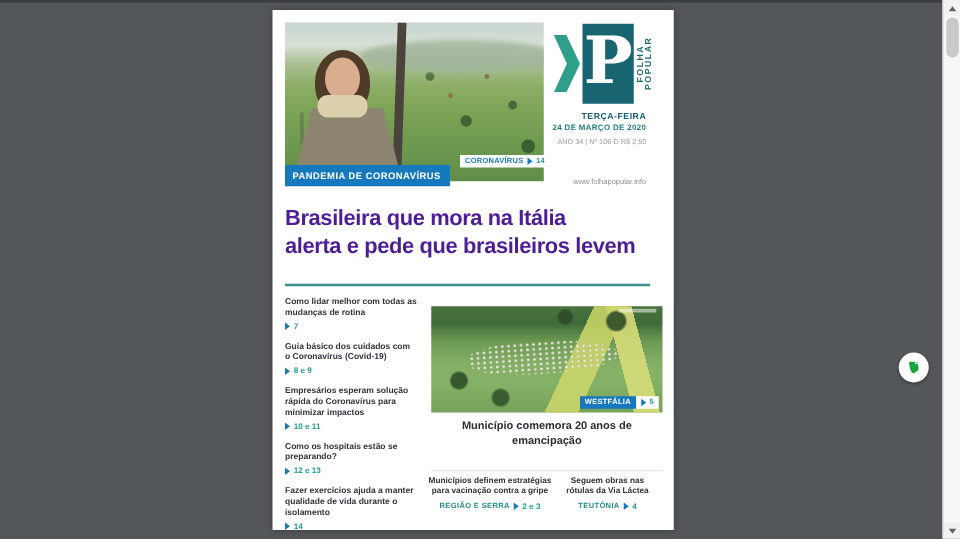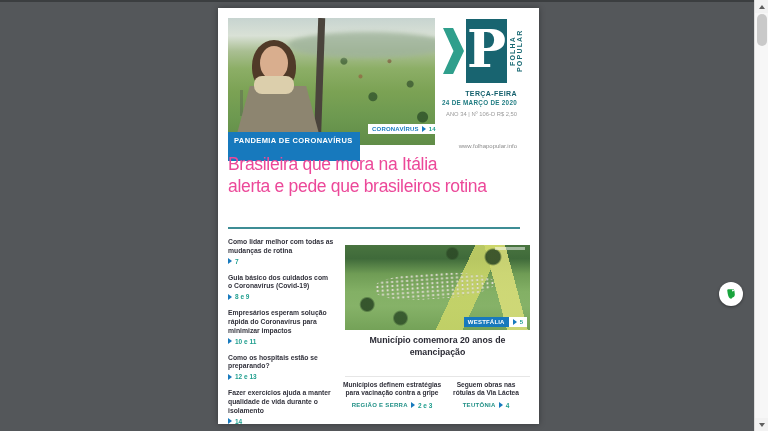--- a/index.html
+++ b/index.html
@@ -44,40 +44,40 @@
   .tag{display:flex;align-items:center;gap:3px;background:#ffffff;
     padding:2px 4px;font-weight:bold;font-size:6px;letter-spacing:.2px;}
   .tag-coronavirus{left:150px;top:116px;}
   .tag-label-blue{color:#1779bd;}
   .tag-page{color:#1f9e8e;}
   .tri{width:0;height:0;border-left:4px solid #1779bd;border-top:3px solid transparent;border-bottom:3px solid transparent;display:inline-block;}
 
   
   .kicker{left:10px;top:124px;background:#1779bd;color:#fff;
     font-weight:bold;font-size:7.5px;letter-spacing:.4px;
-    padding:4px 7px 16px 6px;white-space:nowrap;}
+    padding:4px 7px 4px 6px;white-space:nowrap;}
 
   
   .logo-row{left:225px;top:11px;width:90px;height:64px;display:flex;}
   .chev{width:21px;height:46px;margin-top:9px;background:#2f9f8c;
     clip-path:polygon(0 0,48% 0,100% 50%,48% 100%,0 100%,50% 50%);}
   .psq{width:41px;height:64px;margin-left:2px;background:#186470;color:#fff;
     font-family:"DejaVu Serif","Liberation Serif",serif;font-size:52px;line-height:60px;
     text-align:center;font-weight:bold;}
   .vert{height:64px;margin-left:2px;writing-mode:vertical-rl;transform:rotate(180deg);
     color:#1a6a74;font-weight:bold;font-size:7px;letter-spacing:1.2px;text-align:center;}
   .mast-lines{left:199px;top:82px;width:100px;text-align:right;}
   .weekday{color:#135f6c;font-weight:bold;font-size:7px;letter-spacing:.4px;}
   .mdate{color:#1f7c82;font-weight:bold;font-size:6.3px;letter-spacing:.3px;margin-top:2px;}
   .edition{color:#9a9a9a;font-size:5.8px;margin-top:5px;}
   .website{left:199px;top:135px;width:100px;text-align:right;color:#8d8d8d;font-size:6px;}
 
   
-  .headline{left:10px;top:145px;width:300px;color:#ec4899;
-    font-weight:normal;font-size:17.5px;line-height:22px;letter-spacing:-.3px;}
+  .headline{left:10px;top:155px;width:300px;color:#4c1d95;
+    font-weight:bold;font-size:17.5px;line-height:22px;letter-spacing:-.3px;}
   .headline span{display:block;}
   .rule{left:10px;top:219px;width:292px;height:2px;background:#3e8d95;}
 
   
   .index{left:10px;top:230px;width:106px;}
   .idx-item{margin-bottom:9px;}
   .idx-title{color:#33333d;font-weight:600;font-size:6.8px;line-height:8.6px;}
   .pageline{display:flex;align-items:center;gap:3px;margin-top:2.5px;}
   .pnum{color:#1f9e8e;font-weight:bold;font-size:6.5px;}
 
@@ -162,21 +162,21 @@
   </div>
   <div class="abs mast-lines">
     <div class="weekday">TERÇA-FEIRA</div>
     <div class="mdate">24 DE MARÇO DE 2020</div>
     <div class="edition">ANO 34 | Nº 106-D R$ 2,50</div>
   </div>
   <div class="abs website">www.folhapopular.info</div>
 
   <div class="abs headline">
     <span>Brasileira que mora na Itália</span>
-    <span>alerta e pede que brasileiros rotina</span>
+    <span>alerta e pede que brasileiros levem</span>
   </div>
   <div class="abs rule"></div>
 
   <div class="abs index">
     <div class="idx-item">
       <div class="idx-title">Como lidar melhor com todas as mudanças de rotina</div>
       <div class="pageline">
         <span class="tri"></span>
         <span class="pnum">7</span>
       </div>

